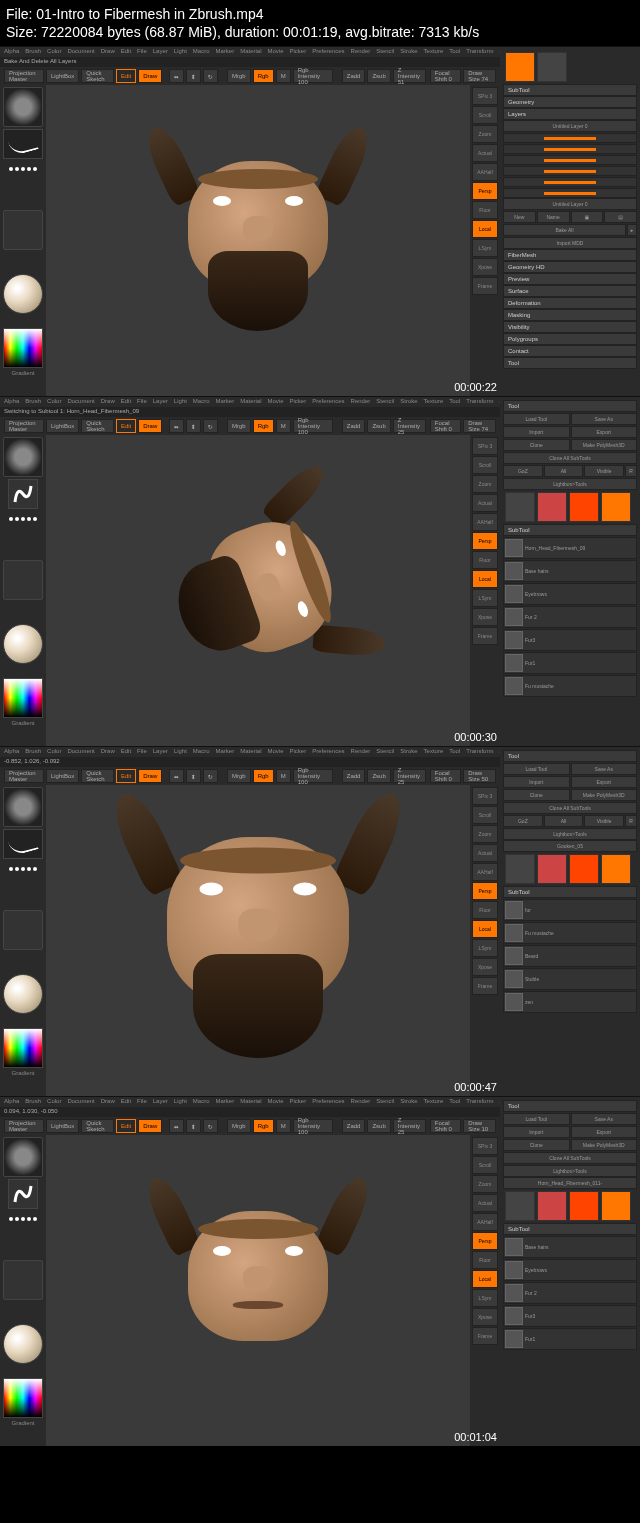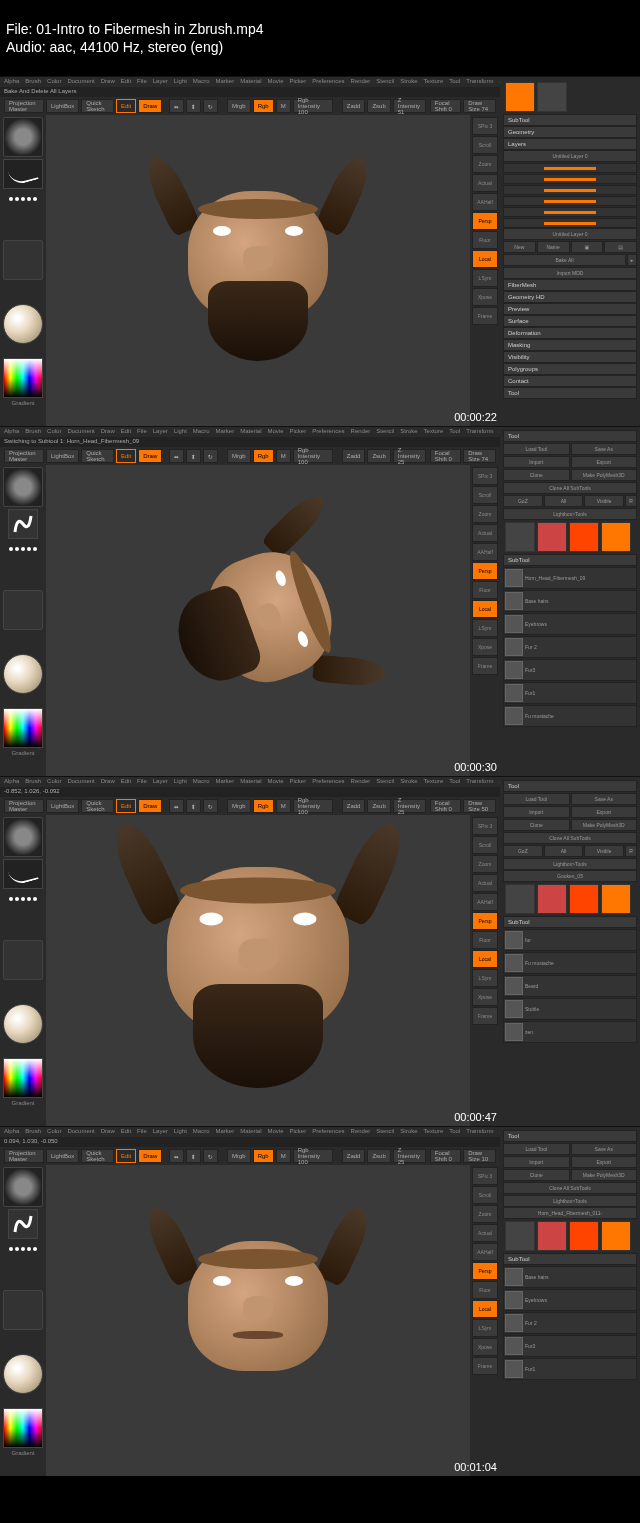--- a/index.html
+++ b/index.html
@@ -1,17 +1,17 @@
 <!DOCTYPE html>
 <html><head>
 <meta charset="utf-8">
 <style>
 *{margin:0;padding:0;box-sizing:border-box}
 body{background:#000;font-family:Arial,sans-serif;color:#ccc;font-size:9px;width:640px}
-.header{background:#000;color:#fff;padding:20px 6px;font-size:14px;line-height:1.3}
+.header{background:#000;color:#fff;padding:5px 6px;font-size:14px;line-height:1.3}
 .header div{white-space:nowrap}
 .grid{display:flex;flex-direction:column}
 .frame{position:relative;background:#2a2a2a;height:350px;display:flex;border-top:1px solid #111}
 .frame:first-of-type{height:350px}
 .menubar{position:absolute;top:0;left:0;right:0;height:10px;background:#2a2a2a;font-size:6px;color:#888;padding:1px 4px;display:flex;gap:6px}
 .statusbar{position:absolute;top:10px;left:0;right:140px;height:10px;background:#222;font-size:6px;color:#aaa;padding:1px 4px}
 .toolbar{position:absolute;top:20px;left:0;right:140px;height:18px;background:#2a2a2a;display:flex;align-items:center;padding:0 4px;gap:2px;font-size:6px}
 .tb-btn{background:#3a3a3a;border:1px solid #222;height:14px;padding:0 4px;display:flex;align-items:center;color:#aaa;font-size:6px}
 .tb-btn.active{background:#ff7700;color:#000}
 .tb-btn.outline{background:transparent;border:1px solid #ff7700;color:#ff7700}
@@ -54,21 +54,21 @@
 .tool-item{width:30px;height:30px;background:#444;border:1px solid #333}
 .coords{font-size:6px;color:#aaa}
 .zscript{width:30px;height:30px;background:#333;border:1px solid #444;display:flex;align-items:center;justify-content:center}
 .zscript svg{width:20px;height:20px}
 </style>
 </head>
 <body>
 
 <div class="header">
   <div>File: 01-Intro to Fibermesh in Zbrush.mp4</div>
-  <div>Audio: aac, 44100 Hz, stereo (eng)</div>
+  <div>Size: 72220084 bytes (68.87 MiB), duration: 00:01:19, avg.bitrate: 7313 kb/s</div>
 </div>
 
 <div class="grid" id="frames">
     <div class="frame">
       <div class="menubar">
         <span>Alpha</span>
         <span>Brush</span>
         <span>Color</span>
         <span>Document</span>
         <span>Draw</span>

